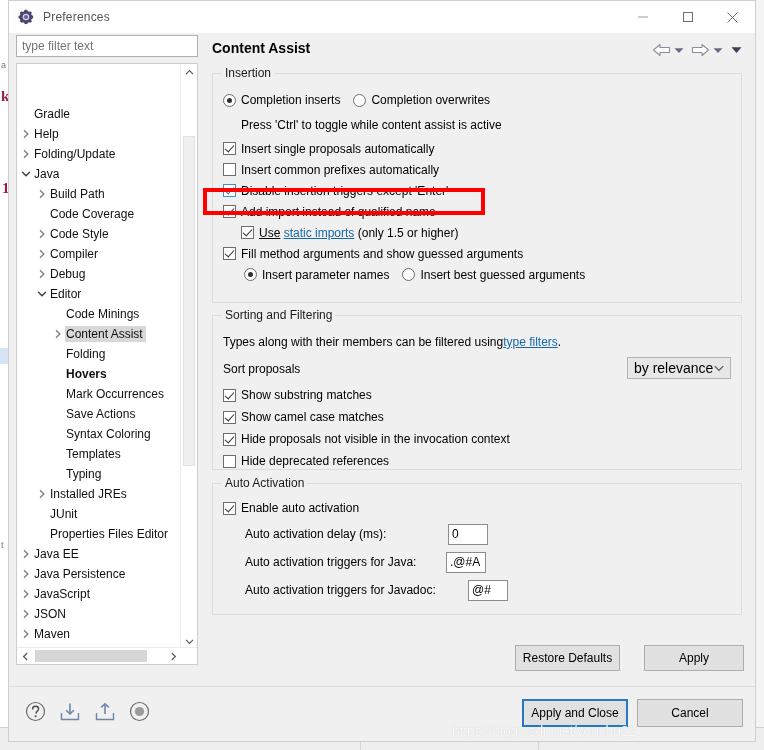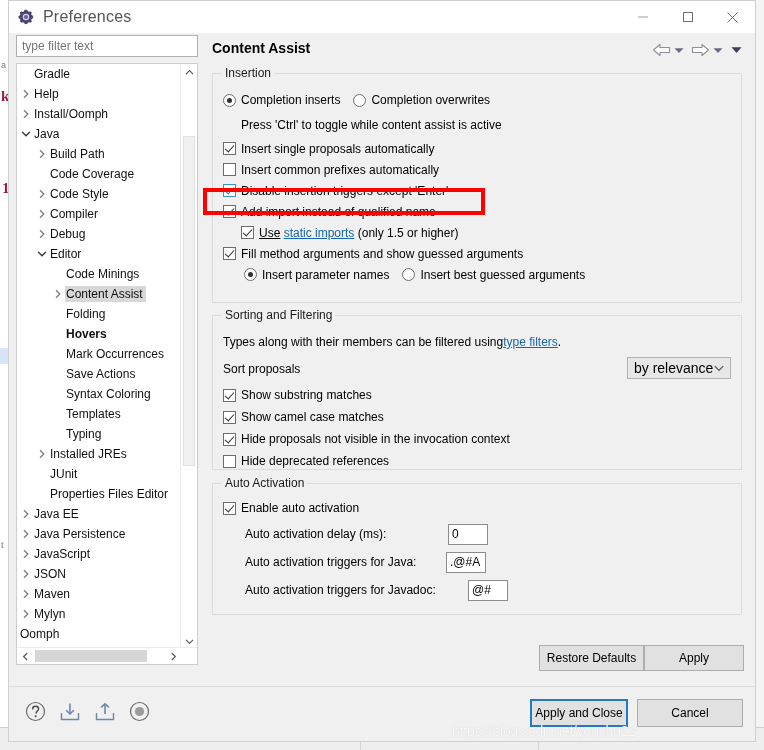--- a/index.html
+++ b/index.html
@@ -85,21 +85,21 @@
   }
   #titlebar .app-icon {
     width: 16px; height: 16px;
     margin-left: 9px;
     position: relative;
     flex: none;
   }
   #titlebar .app-icon svg { display: block; }
   #titlebar .title-text {
     margin-left: 9px;
-    font-size: 16px;
+    font-size: 12px;
     color: #555555;
     letter-spacing: .2px;
   }
   .win-buttons {
     position: absolute;
     right: 0; top: 0;
     height: 32px;
     display: flex;
   }
   .win-btn {
@@ -417,21 +417,21 @@
   .btn.default {
     border: 2px solid #2579c4;
     background: #e1e1e1;
   }
 
   #page-buttons {
     position: absolute;
     right: 8px;
     top: 610px;
     display: flex;
-    gap: 0;
+    gap: 24px;
     text-align: center;
   }
   #btn-restore { width: 105px; }
   #btn-apply { width: 100px; }
 
   
   #dialog-footer {
     position: absolute;
     left: 0;
     bottom: 0;
@@ -450,21 +450,21 @@
   }
   #footer-icons .ficon { display: flex; }
   #footer-icons .ficon svg { display: block; }
   #footer-buttons {
     position: absolute;
     right: 12px;
     top: 12px;
     display: flex;
     gap: 9px;
   }
-  #btn-apply-close { width: 98px; height: 28px; }
+  #btn-apply-close { width: 106px; height: 28px; }
   #btn-cancel { width: 106px; height: 28px; }
 
   
   #watermark {
     position: absolute;
     left: 452px;
     top: 723px;
     font-size: 14px;
     color: rgba(255,255,255,0.82);
     text-shadow: 0 0 1px rgba(170,170,170,0.55);
@@ -520,39 +520,39 @@
     </div>
   </div>
 
   <div id="dialog-body">
 
     <div id="left-panel">
       <input id="filter-box" type="text" placeholder="type filter text" style="">
 
       <div id="tree-wrap">
         <div id="tree-scrollport">
+            <div class="tree-item" style="padding-left: 2px; margin-top: 40px;">
+              <span class="tree-arrow"></span>
+              <span class="tree-label">Gradle</span>
+            </div>
             <div class="tree-item" style="padding-left: 2px;">
-              <span class="tree-arrow"></span>
-              <span class="tree-label">Gradle</span>
+              <span class="tree-arrow">
+                <svg width="8" height="10" viewBox="0 0 8 10">
+                  <path d="M2 1.2L5.8 5 2 8.8" fill="none" stroke="#7a7a7a" stroke-width="1.25"></path>
+                </svg>
+              </span>
+              <span class="tree-label">Help</span>
             </div>
             <div class="tree-item" style="padding-left: 2px;">
               <span class="tree-arrow">
                 <svg width="8" height="10" viewBox="0 0 8 10">
                   <path d="M2 1.2L5.8 5 2 8.8" fill="none" stroke="#7a7a7a" stroke-width="1.25"></path>
                 </svg>
               </span>
-              <span class="tree-label">Help</span>
-            </div>
-            <div class="tree-item" style="padding-left: 2px;">
-              <span class="tree-arrow">
-                <svg width="8" height="10" viewBox="0 0 8 10">
-                  <path d="M2 1.2L5.8 5 2 8.8" fill="none" stroke="#7a7a7a" stroke-width="1.25"></path>
-                </svg>
-              </span>
-              <span class="tree-label">Install/Oomph</span>
+              <span class="tree-label">Folding/Update</span>
             </div>
             <div class="tree-item" style="padding-left: 2px;">
               <span class="tree-arrow">
                 <svg width="10" height="8" viewBox="0 0 10 8">
                   <path d="M1.2 2L5 5.8 8.8 2" fill="none" stroke="#3a3a3a" stroke-width="1.35"></path>
                 </svg>
               </span>
               <span class="tree-label">Java</span>
             </div>
             <div class="tree-item" style="padding-left: 18px;">

